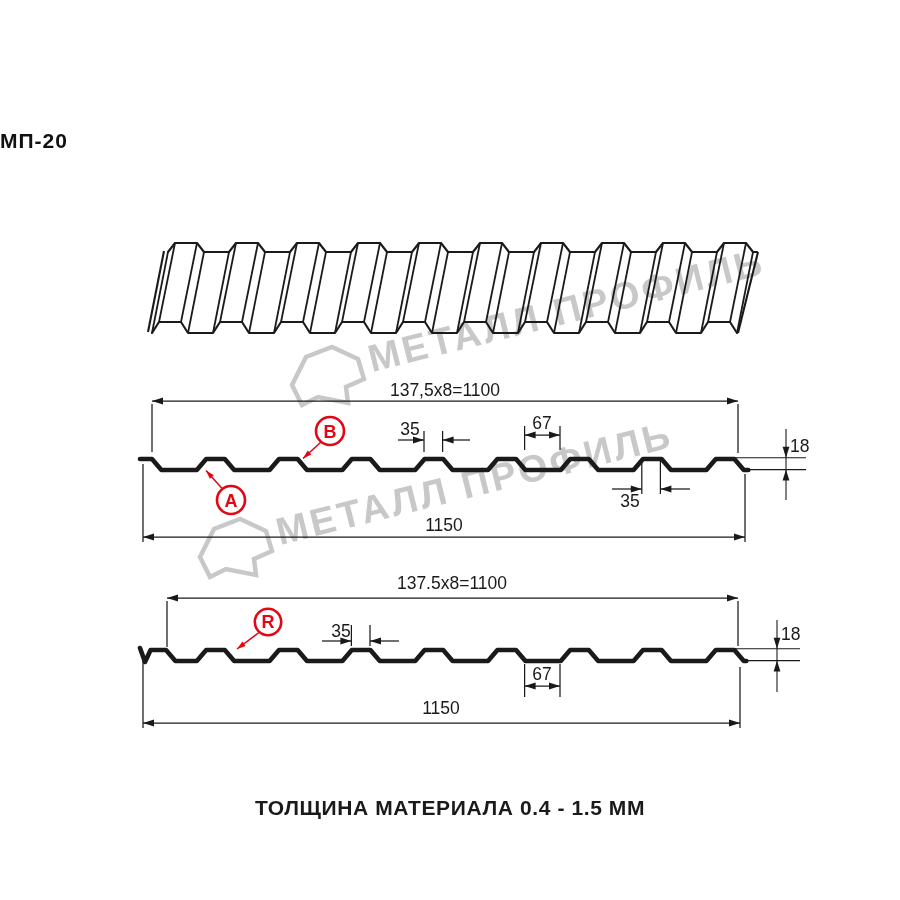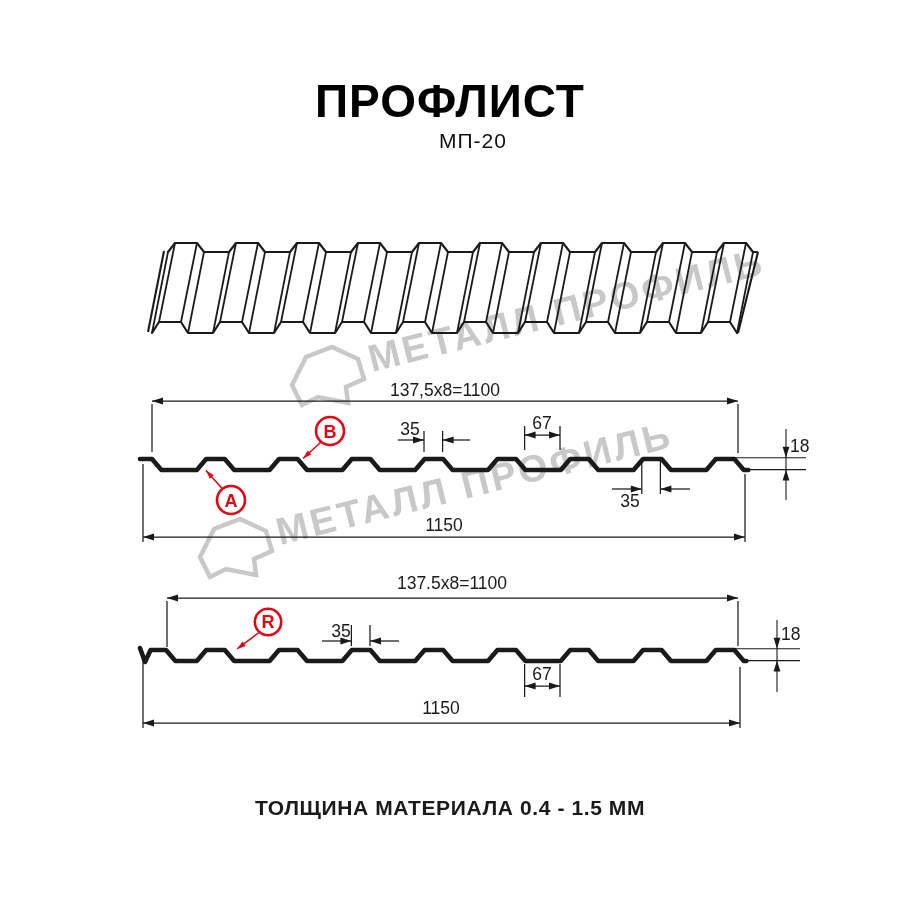--- a/index.html
+++ b/index.html
@@ -1,38 +1,37 @@
 <!DOCTYPE html>
 <html style="--line: #1a1a1a; --red: #e30613; --wm: #c8c8c8;"><head>
 <meta charset="utf-8">
 <style>
   html,body{margin:0;padding:0;background:#fff;}
   .page{position:relative;width:900px;height:900px;background:#fff;overflow:hidden;
         font-family:"Liberation Sans","DejaVu Sans",sans-serif;}
   .title{position:absolute;left:0;right:0;top:74px;text-align:center;
          font-size:46px;font-weight:700;letter-spacing:1px;color:#000;}
-  .subtitle{position:absolute;left:0;right:0;top:129px;text-align:center;
-            font-size:21px;font-weight:400;letter-spacing:1px;color:#111;margin-left:46px;}
+  .subtitle{position:absolute;left:0;right:0;top:129px;
+            font-size:21px;font-weight:700;letter-spacing:1px;color:#111;}
   .footer{position:absolute;left:0;right:0;top:796px;text-align:center;
           font-size:21px;font-weight:700;letter-spacing:.6px;color:#1a1a1a;}
   svg{position:absolute;left:0;top:0;}
   text.dim{font-family:"Liberation Sans","DejaVu Sans",sans-serif;font-size:17.5px;fill:var(--line);}
   text.mid{text-anchor:middle;}
   text.redletter{font-family:"Liberation Sans","DejaVu Sans",sans-serif;font-size:18px;font-weight:700;
                  fill:var(--red);text-anchor:middle;}
   text.wm{font-family:"Liberation Sans","DejaVu Sans",sans-serif;font-size:38px;font-weight:700;
           letter-spacing:3px;fill:var(--wm);}
   .wmlogo{fill:none;stroke:var(--wm);stroke-width:4.5;stroke-linejoin:miter;}
 </style>
 </head>
 <body>
 
 <div class="page">
 
-  <div class="title">ПРОФЛИСТ</div>
   <div class="subtitle">МП-20</div>
 
   <svg id="draw" width="900" height="900" viewBox="0 0 900 900">
 
     <g>
       <path class="wmlogo" transform="translate(288,345)" d="M4,40 L18,12 L44,2 L70,14 L76,34 L58,42 L60,58 L30,52 L14,60 Z"></path>
       <text class="wm" x="372" y="372" transform="rotate(-14 372 372)">МЕТАЛЛ ПРОФИЛЬ</text>
     </g>
 
     <g>

